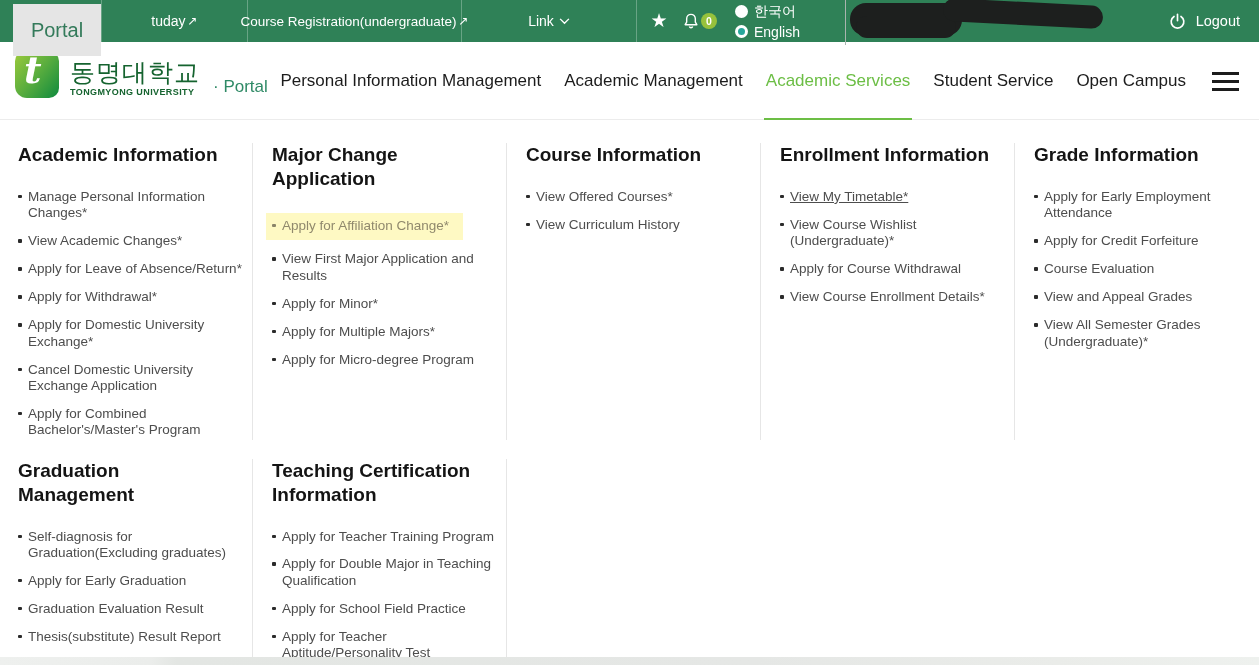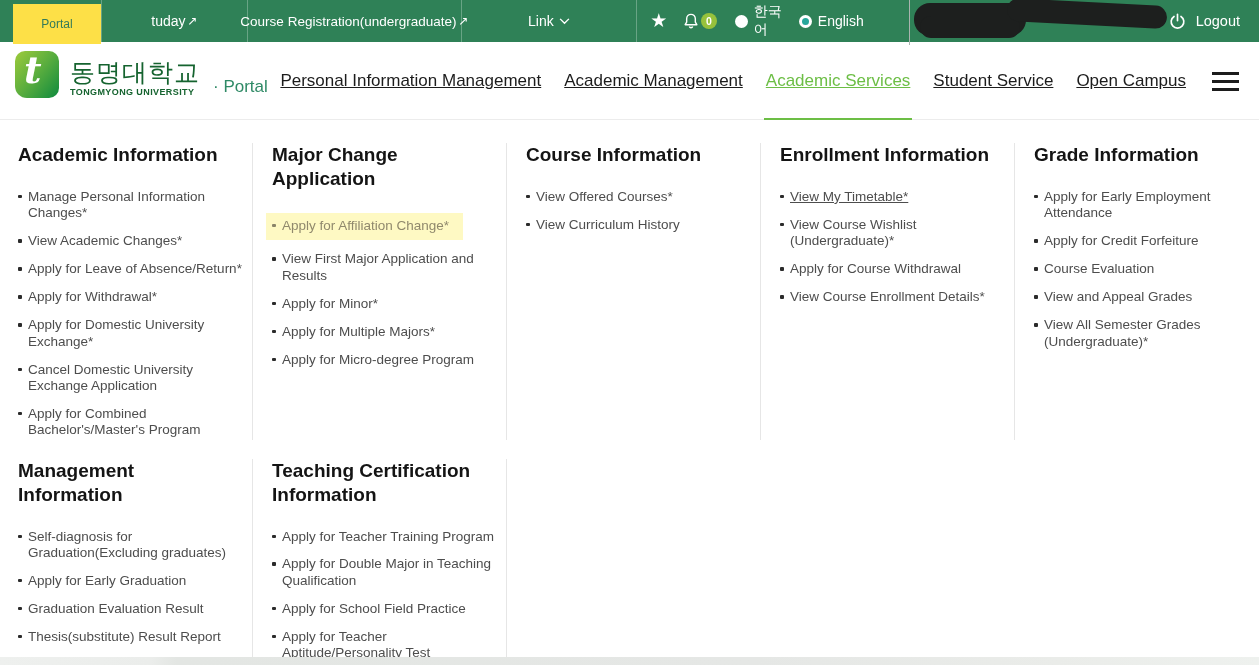--- a/index.html
+++ b/index.html
@@ -2,39 +2,39 @@
 <html><head>
 <meta charset="utf-8">
 <style>
   * { margin:0; padding:0; box-sizing:border-box; }
   html,body { width:1259px; height:665px; overflow:hidden; background:#fff;
     font-family:"Liberation Sans","DejaVu Sans",sans-serif; }
 
   
   .topbar { position:relative; height:42px; background:#2f8157; color:#fff;
     display:flex; align-items:stretch; padding-left:101px; font-size:14px; }
-  .portal-tab { position:absolute; left:13px; top:4px; width:88px; height:40px;
-    background:#fde047; color:#337a5a; font-size:12px; display:flex;
+  .portal-tab { position:absolute; left:13px; top:4px; width:88px; height:52px;
+    background:#e5e5e5; color:#337a5a; font-size:20px; display:flex;
     align-items:center; justify-content:center; z-index:3; cursor:pointer; }
   .tb-seg { display:flex; align-items:center; justify-content:center; 
     border-right:1px solid rgba(255,255,255,.28); cursor:pointer; white-space:nowrap; }
   .tb-seg.first { border-left:1px solid rgba(255,255,255,.28); }
   .seg-tuday { width:147px; }
   .seg-course { width:214px; font-size:13.5px; }
   .seg-link { width:175px; }
   .ext-arrow { font-size:12px; margin-left:2px; }
   .chev { width:11px; height:7px; margin-left:5px; }
   .tb-icon { display:flex; align-items:center; justify-content:center; cursor:pointer; }
   .star { width:24px; margin-left:10px; font-size:19px; line-height:1; padding-bottom:2px; }
   .bell-wrap { position:relative; width:40px; margin-left:8px; }
   .bell-wrap svg { position:absolute; left:2px; top:11px; }
   .badge { position:absolute; right:2px; top:13px; width:16px; height:16px;
     border-radius:50%; background:#97c23c; color:#fff; font-size:10.5px; font-weight:bold;
     display:flex; align-items:center; justify-content:center; }
-  .lang-col { display:flex; flex-direction:row; justify-content:center; gap:3px;
+  .lang-col { display:flex; flex-direction:column; justify-content:center; gap:3px;
     margin-left:16px; font-size:14px; }
   .lang-row { display:flex; align-items:center; gap:6px; cursor:pointer; }
   .radio { width:13px; height:13px; border-radius:50%; background:#fff; position:relative; flex:none; }
   .radio.selected::after { content:''; position:absolute; left:3px; top:3px;
     width:7px; height:7px; border-radius:50%; background:#27a79b; }
   .vline { width:1px; height:45px; background:#a9b4ae; margin-left:45px; z-index:2; }
   .redaction { position:relative; width:256px; margin-left:2px; height:42px; }
   .blob { position:absolute; background:#1d1f1e; border-radius:16px; }
   .blob1 { left:2px; top:3px; width:112px; height:33px; }
   .blob2 { left:8px; top:16px; width:100px; height:22px; border-radius:12px; }
@@ -50,21 +50,21 @@
     position:relative; overflow:hidden; flex:none; cursor:pointer; }
   .logo-t { position:absolute; left:9px; top:-4px; color:#fff;
     font-family:"DejaVu Serif",serif; font-style:italic; font-weight:bold; font-size:38px; }
   .logo-text { margin-left:11px; padding-top:6px; }
   .logo-kr { font-size:25px; font-weight:normal; color:#15632f; letter-spacing:1px; line-height:1.2; }
   .logo-en { font-size:9px; font-weight:bold; color:#15632f; letter-spacing:0.4px; }
   .portal-suffix { font-size:17px; color:#2f8a66; margin-left:13px; padding-top:26px; }
   .header-nav { position:absolute; right:20px; top:0; height:78px; display:flex;
     align-items:center; gap:23px; }
   .nav-item { position:relative; height:100%; display:flex; align-items:center;
-    font-size:17px; color:#1c1c1c; cursor:pointer; white-space:nowrap;text-decoration:underline; }
+    font-size:17px; color:#1c1c1c; cursor:pointer; white-space:nowrap; }
   .nav-item.active { color:#6cbe45; }
   .nav-item.active::after { content:''; position:absolute; left:-2px; right:-2px;
     bottom:-1px; height:3px; background:#6cbe45; }
   .hamburger { display:flex; flex-direction:column; gap:5px; margin-left:3px; cursor:pointer; }
   .hamburger span { display:block; width:27px; height:3px; background:#1c1c1c; }
 
   
   .megamenu { position:absolute; left:0; right:0; top:120px; bottom:0;
     background:#fff; overflow:hidden; }
   .menu-row { display:flex; align-items:stretch; padding-left:18px; }
@@ -225,21 +225,21 @@
           <li class="menu-item">Apply for Early Employment Attendance</li>
           <li class="menu-item">Apply for Credit Forfeiture</li>
           <li class="menu-item">Course Evaluation</li>
           <li class="menu-item">View and Appeal Grades</li>
           <li class="menu-item">View All Semester Grades (Undergraduate)*</li>
         </ul>
       </div>
     </div>
     <div class="menu-row r2">
       <div class="menu-col">
-        <h3>Management Information</h3>
+        <h3>Graduation Management</h3>
         <ul>
           <li class="menu-item">Self-diagnosis for Graduation(Excluding graduates)</li>
           <li class="menu-item">Apply for Early Graduation</li>
           <li class="menu-item">Graduation Evaluation Result</li>
           <li class="menu-item">Thesis(substitute) Result Report</li>
           <li class="menu-item">Apply for Degree Completion Extension</li>
         </ul>
       </div>
       <div class="menu-divider"></div>
       <div class="menu-col">

